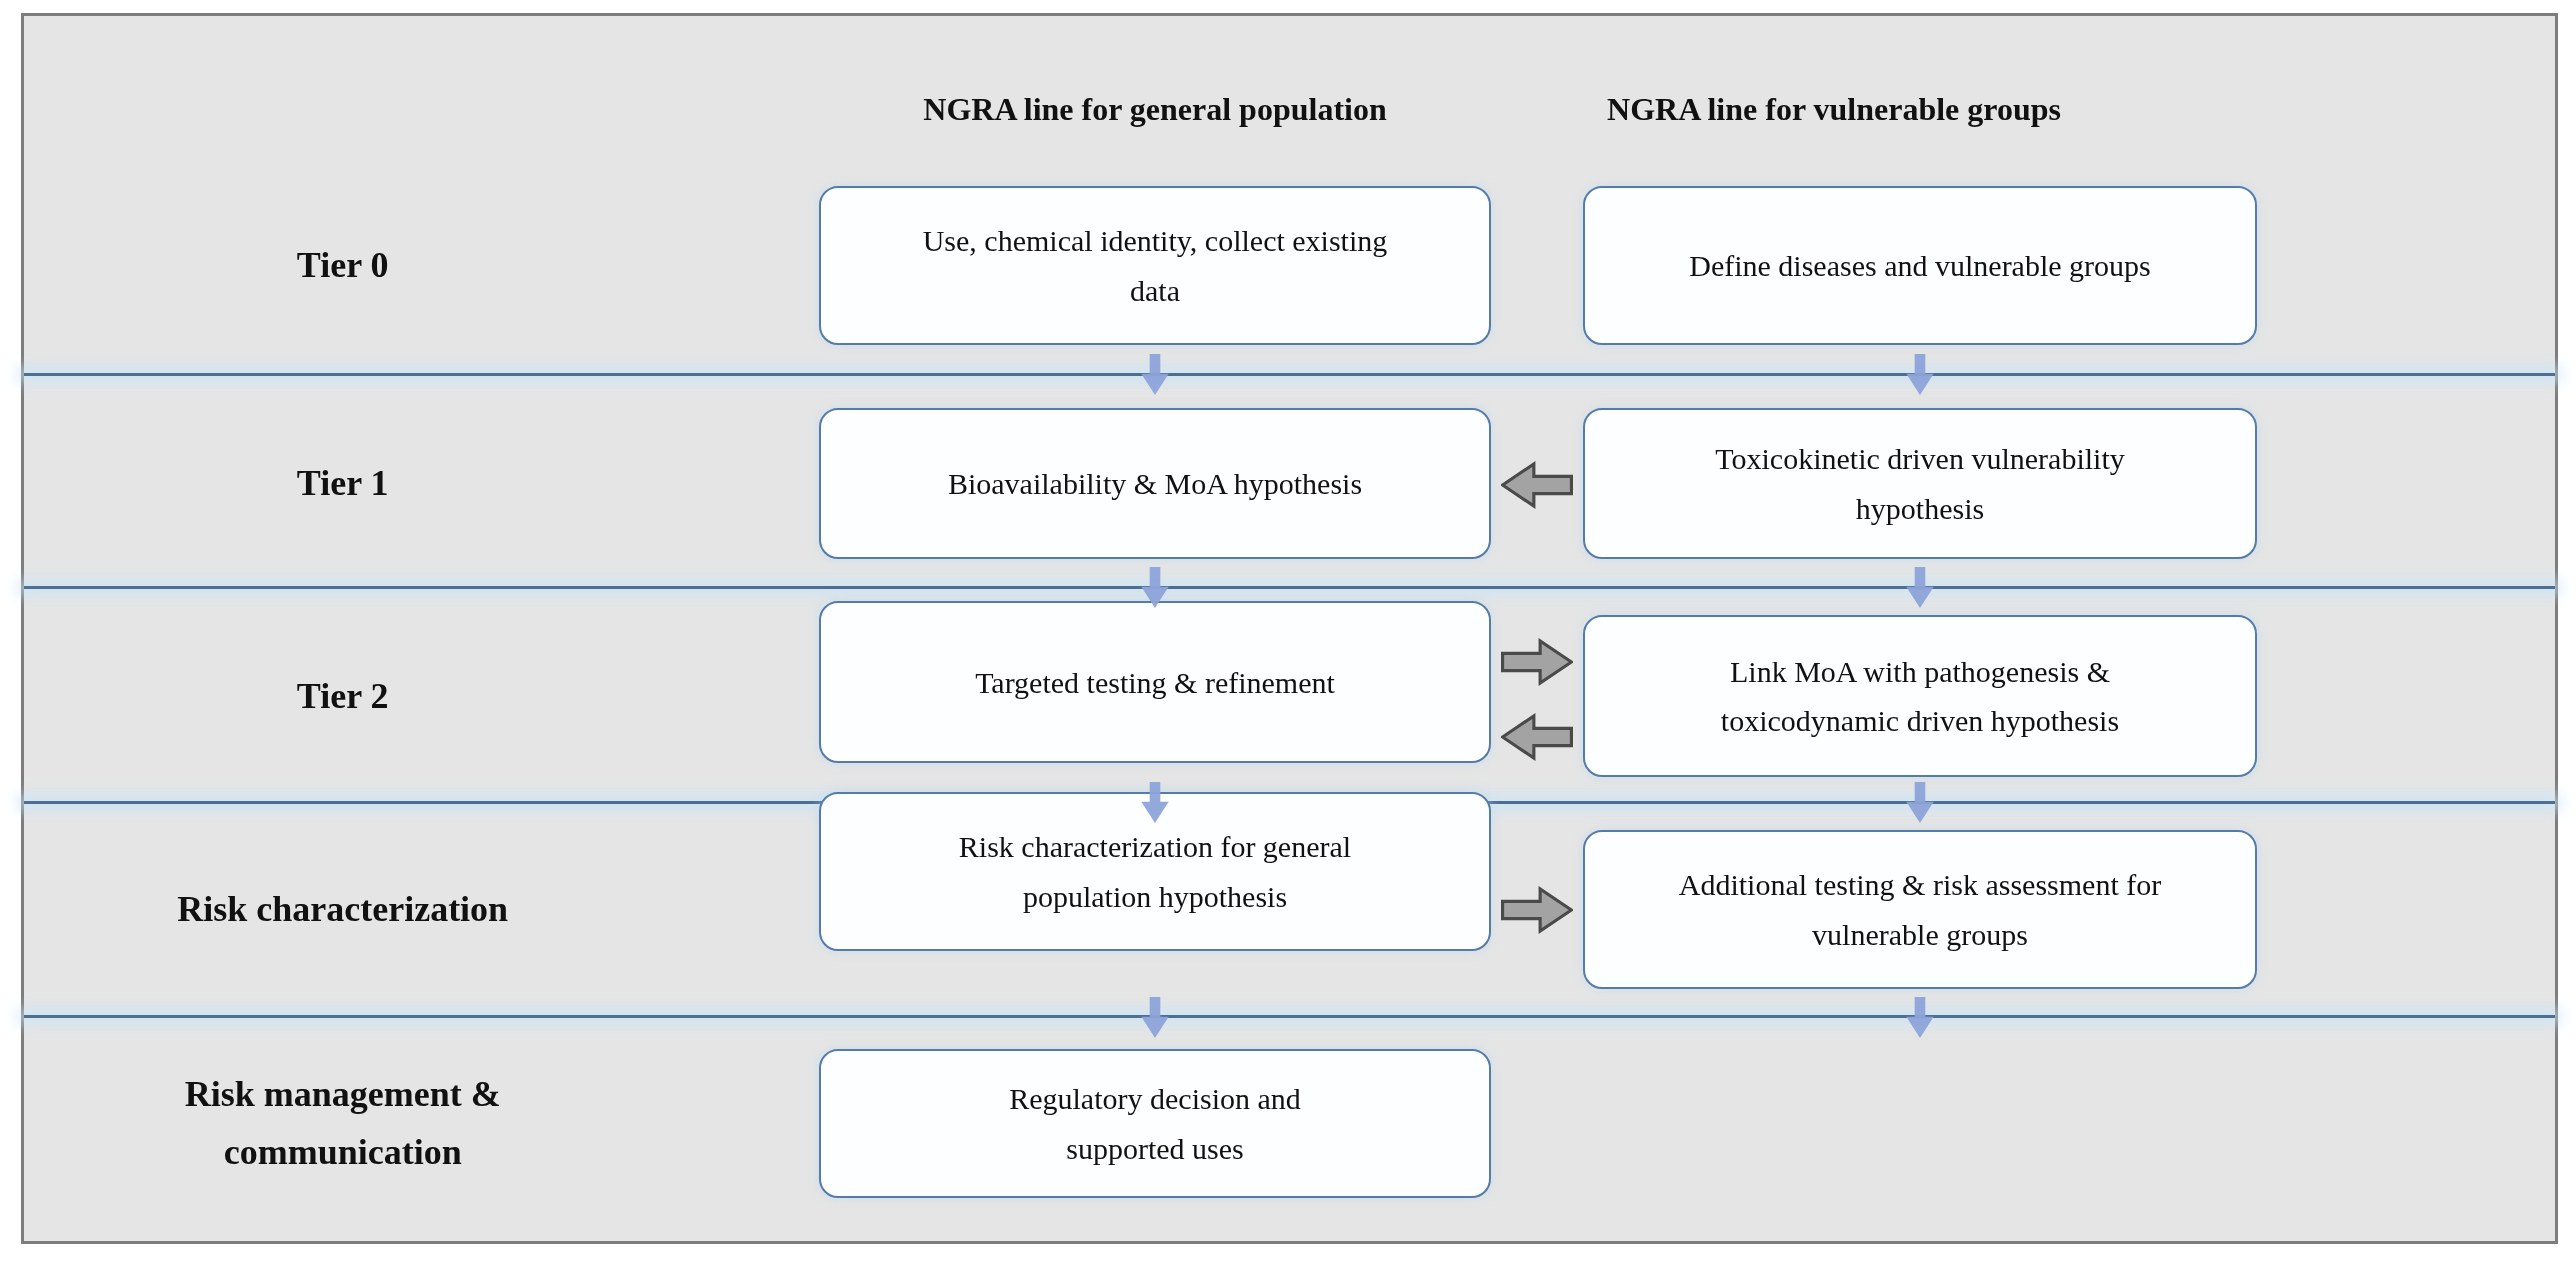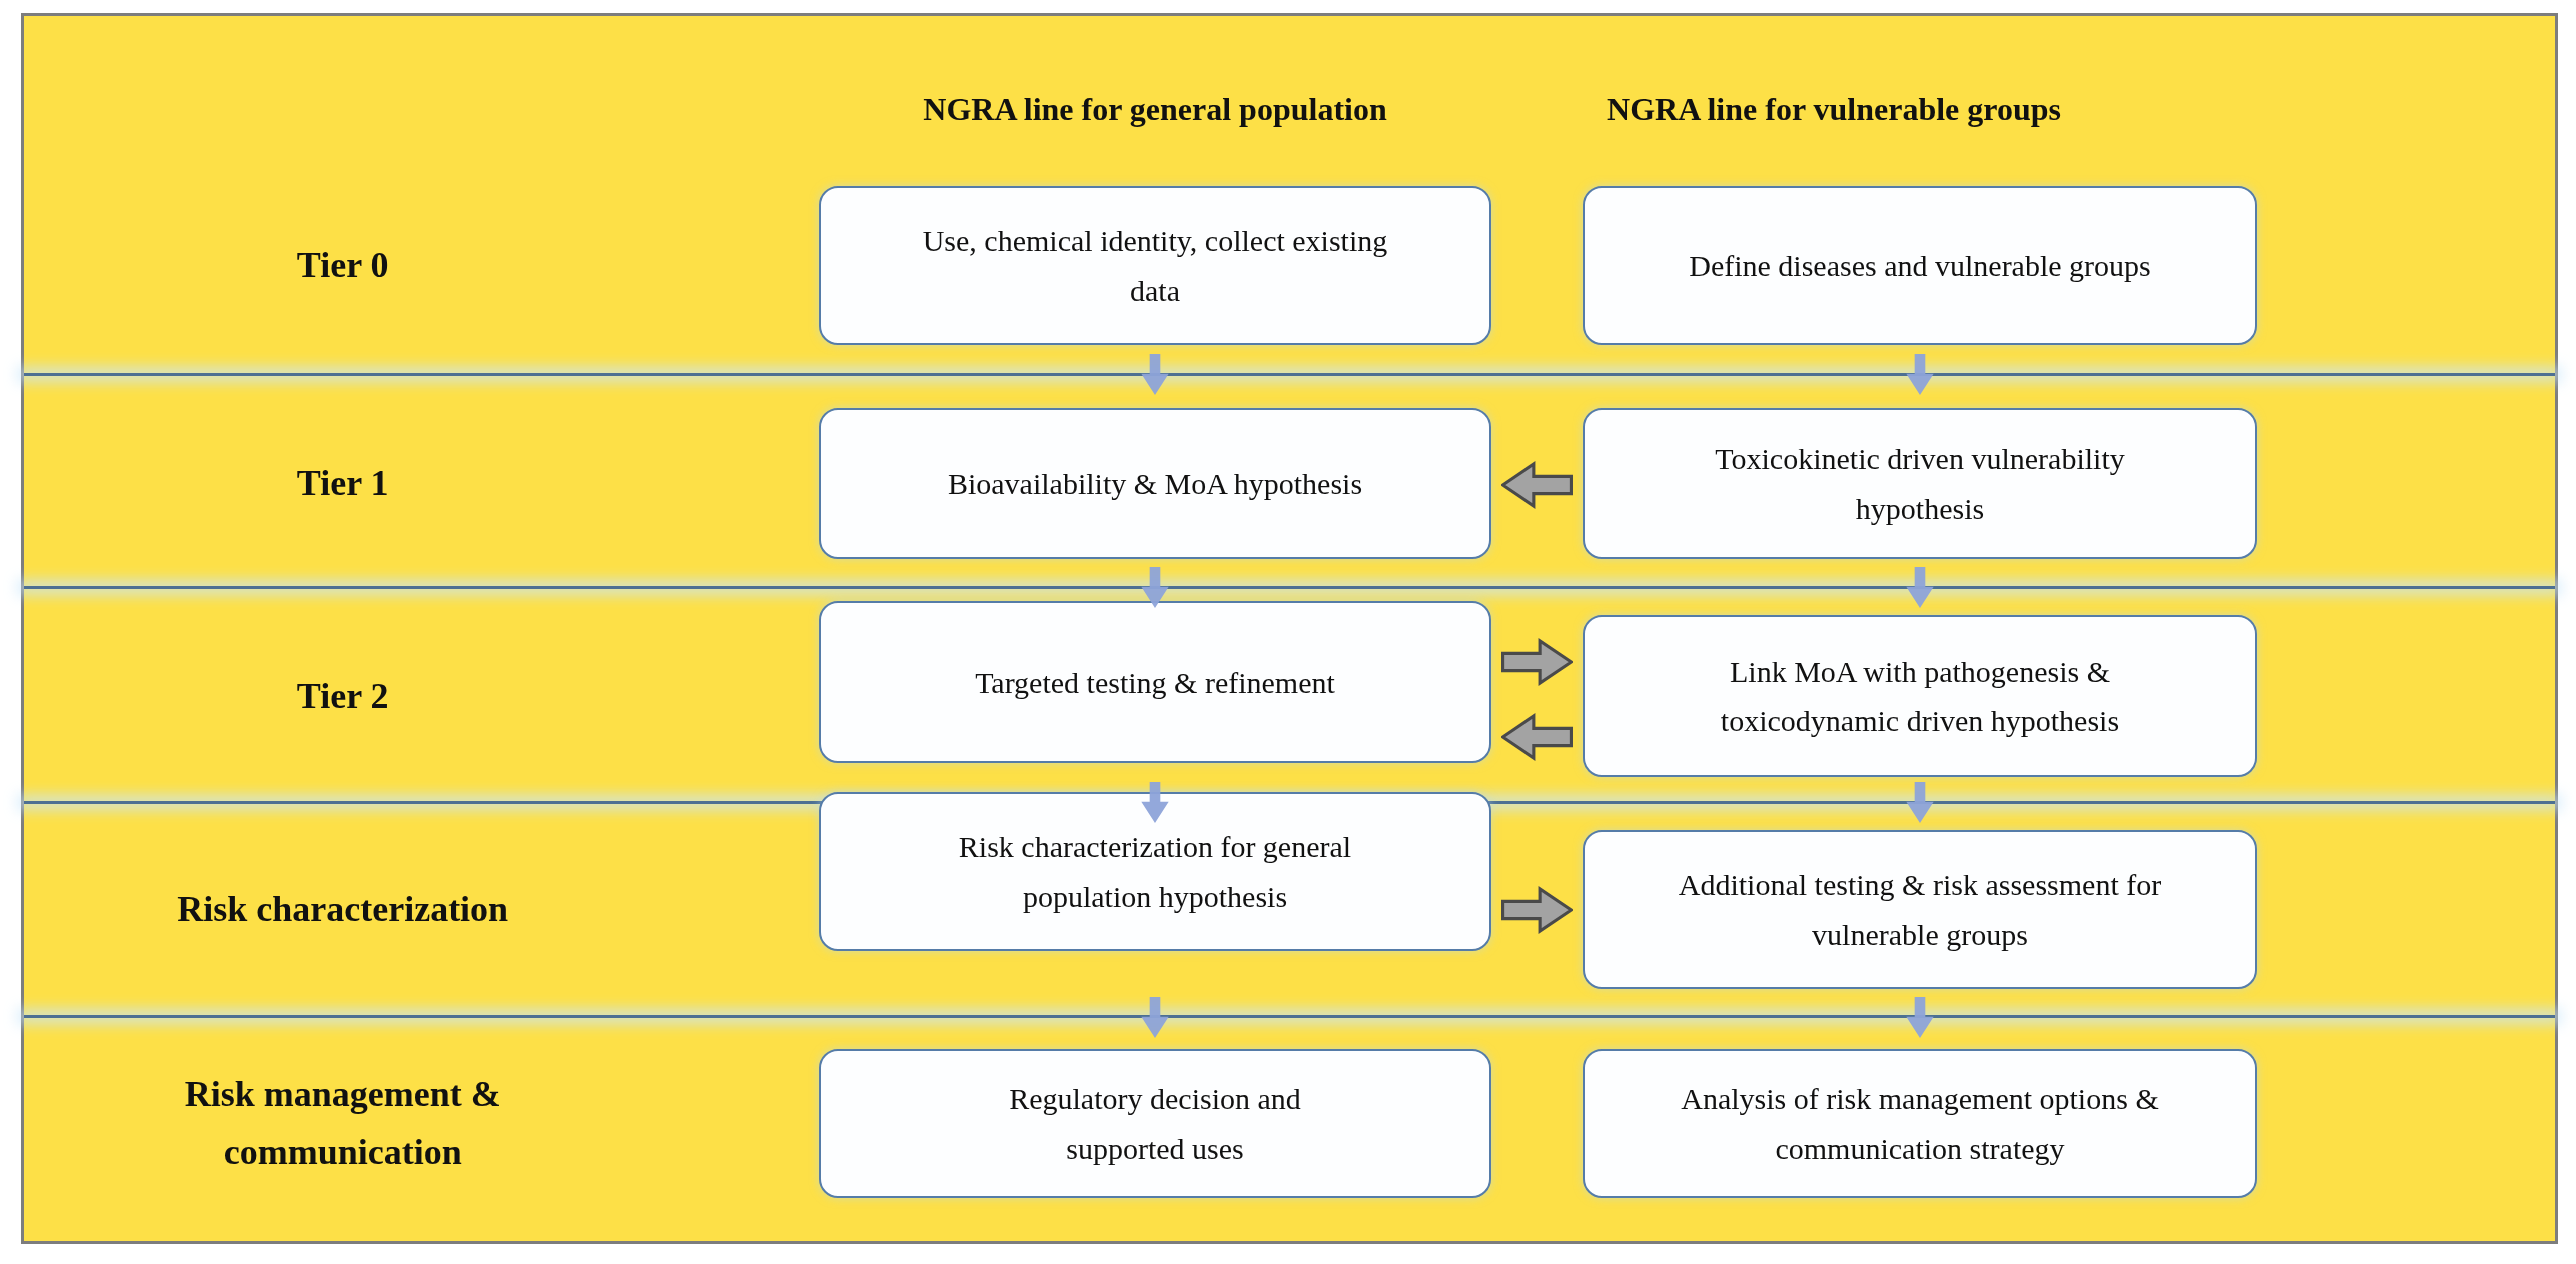--- a/index.html
+++ b/index.html
@@ -13,21 +13,21 @@
     overflow: hidden;
   }
   .frame {
     position: absolute;
     left: 21px;
     top: 13.4px;
     width: 2537px;
     height: 1231px;
     border: 3.1px solid #7d7d7d;
     box-sizing: border-box;
-    background: #fde047;
+    background: #e5e5e5;
   }
   
   .col-header {
     position: absolute;
     top: 30px;
     height: 126px;
     display: flex;
     align-items: center;
     justify-content: center;
     text-align: center;
@@ -178,23 +178,20 @@
         <polygon points="2,22 50,22 50,6 90,33 50,60 50,44 2,44" fill="#a3a3a3" stroke="#4a4a4a" stroke-width="4" stroke-linejoin="miter"></polygon>
       </svg>
   </div>
 
   <div class="row-label" style="top:1033px;height:149px;">
     <span class="lbl-inner">Risk management &amp; communication</span>
   </div>
   <div class="box col1 narrow" style="top:1033px;height:149px;">
     <span class="box-inner">Regulatory decision and supported uses</span>
   </div>
-  <div class="box col2" style="top:1033px;height:149px;">
-    <span class="box-inner">Analysis of risk management options &amp; communication strategy</span>
-  </div>
 
   <div class="varrow" style="left:1117px;top:338px;">
     <svg viewBox="0 0 36 54">
         <polygon points="11,0 25,0 25,26 36,26 18,54 0,26 11,26" fill="#8da3d9" fill-opacity="0.95"></polygon>
       </svg>
   </div>
   <div class="varrow" style="left:1117px;top:551px;">
     <svg viewBox="0 0 36 54">
         <polygon points="11,0 25,0 25,26 36,26 18,54 0,26 11,26" fill="#8da3d9" fill-opacity="0.95"></polygon>
       </svg>

